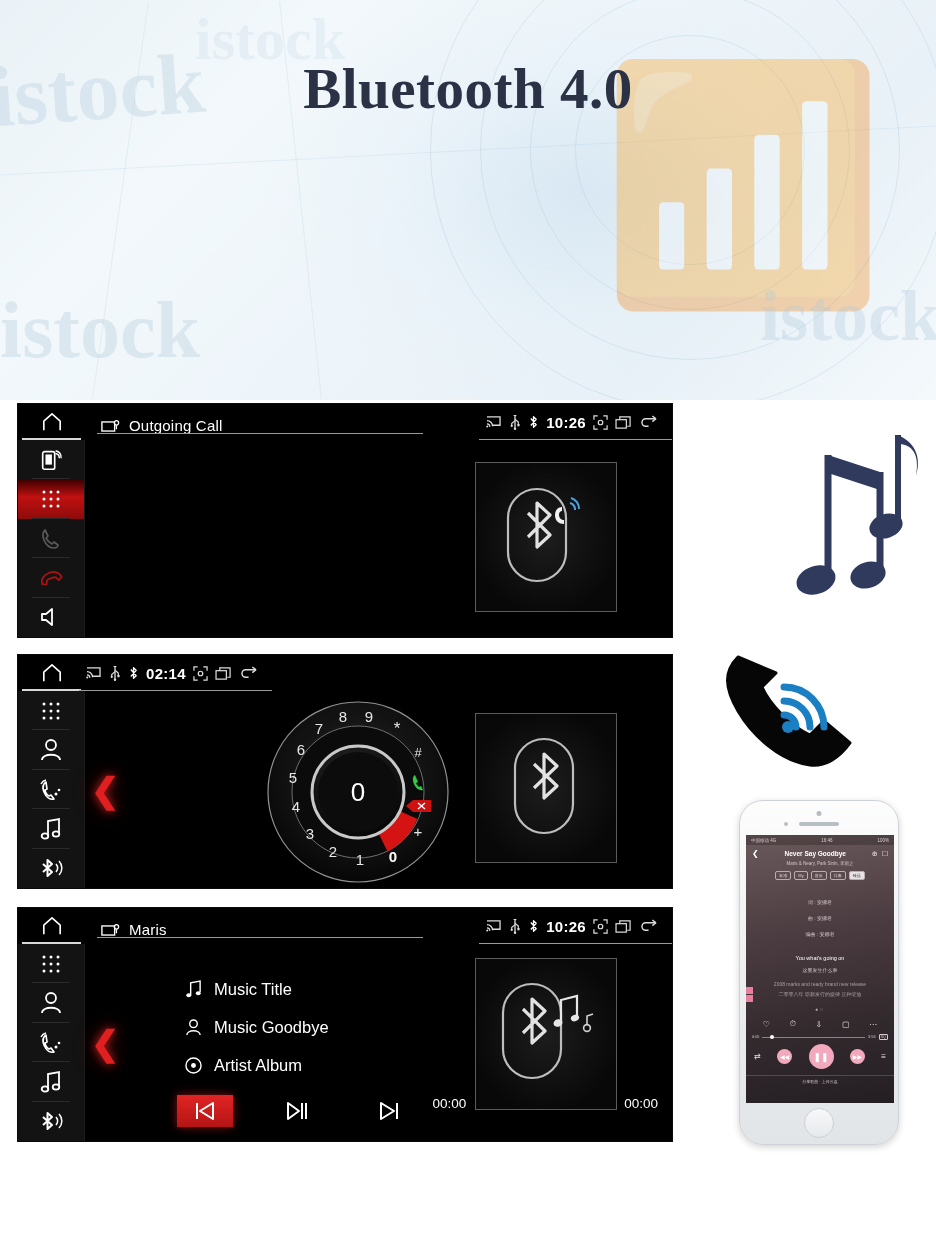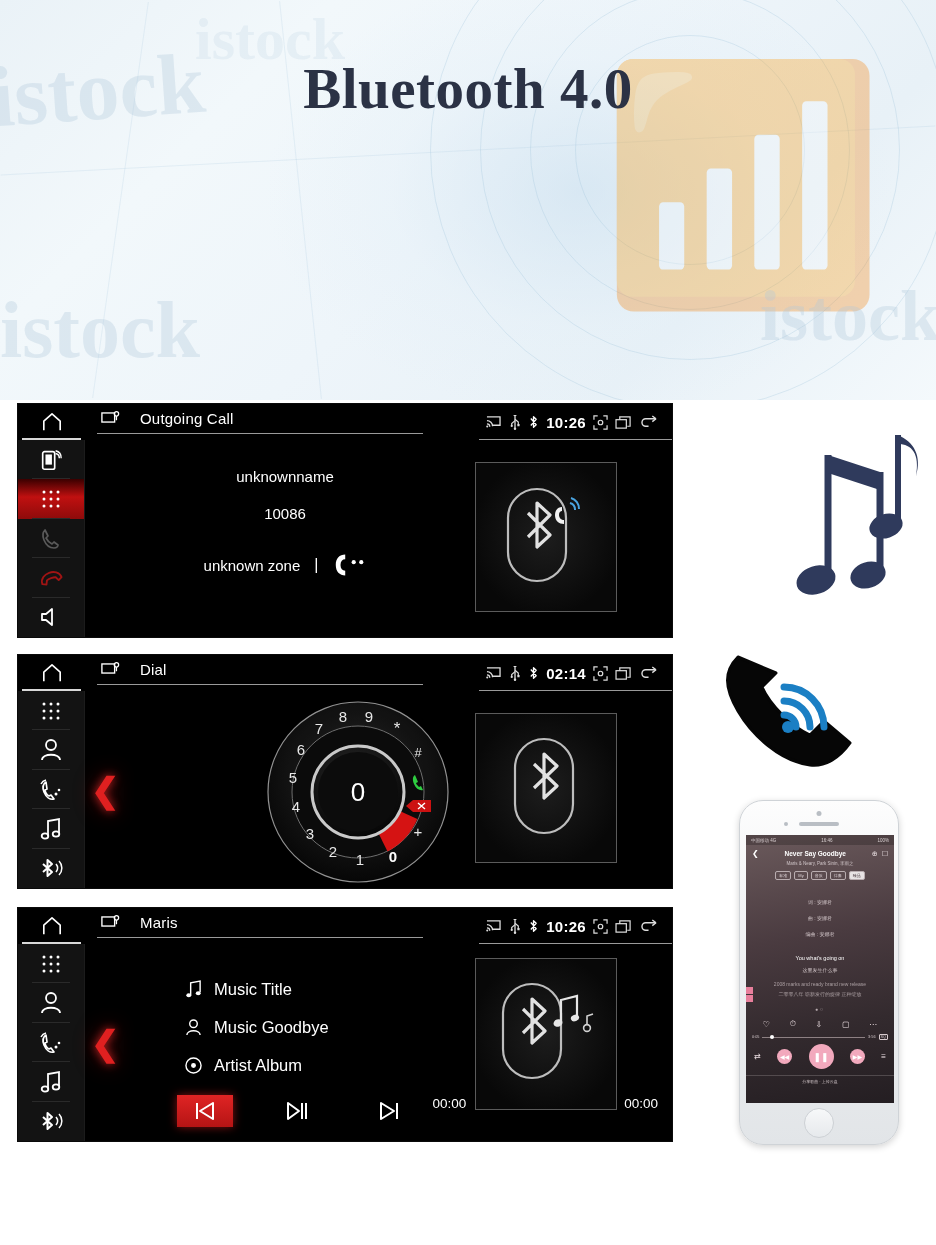--- a/index.html
+++ b/index.html
@@ -82,22 +82,22 @@
   .home-cell {
     width: 67px; height: 36px;
     display: flex; align-items: center; justify-content: center;
     position: relative;
   }
   .home-cell::after {
     content: ""; position: absolute; left: 4px; right: 4px; bottom: 0;
     height: 2px; background: #d8d8d8;
   }
   .title-cell {
-    flex: 1; height: 24px; display: flex; align-items: flex-start;
-    gap: 19px; padding-left: 16px; position: relative;
+    flex: 1; height: 24px; display: flex; align-items: flex-end;
+    gap: 8px; padding-left: 16px; position: relative;
   }
   .title-cell::after {
     content: ""; position: absolute; left: 12px; right: 62px; bottom: 0;
     height: 1px; background: #9a9a9a;
   }
   .title-text { font-size: 15px; color: #fff; letter-spacing: 0.2px; }
   .status-cell {
     height: 36px; display: flex; align-items: center; gap: 7px;
     padding-right: 14px; position: relative;
   }
@@ -366,61 +366,40 @@
         </svg>
       </div>
       <div class="rail-item">
         <svg width="24" height="22" viewBox="0 0 24 22">
           <path d="M3 8 H7 L13 3 V19 L7 14 H3 Z" fill="none" stroke="#fff" stroke-width="1.8" stroke-linejoin="round"></path>
         </svg>
       </div>
     </div>
 
     <div class="stage">
-      <div class="call-info">
-        <div class="call-name">unknownname</div>
-        <div class="call-number">10086</div>
-        <div class="call-zone-row">
-          <span class="call-zone">unknown zone</span>
-          <span class="call-sep">|</span>
-          <svg width="34" height="26" viewBox="0 0 36 26">
-            <path d="M14 2 C8 2 4 6 4 13 C4 20 8 24 14 24 L14 19 C11 19 9 17 9 13 C9 9 11 7 14 7 Z" fill="#fff"></path>
-            <circle cx="23" cy="10" r="2.2" fill="#fff"></circle>
-            <circle cx="31" cy="10" r="2.2" fill="#fff"></circle>
-          </svg>
-        </div>
-      </div>
 
       <div class="bt-box">
         <svg width="112" height="120" viewBox="0 0 112 120">
           <rect x="18" y="12" width="58" height="92" rx="29" fill="none" stroke="#bdbdbd" stroke-width="2.2"></rect>
           <path d="M38 36 L60 58 L47 70 V26 L60 38 L38 60" fill="none" stroke="#e2e2e2" stroke-width="3.2" stroke-linejoin="round"></path>
           <path d="M72 30 C68 30 65 33 65 38 C65 44 69 47 74 47 L74 43 C71.5 43 69 41 69 38 C69 35 70.5 34 72 34 Z" fill="#f2f2f2"></path>
           <path d="M80 26 a7 7 0 0 1 5 7" fill="none" stroke="#4aa3df" stroke-width="2"></path>
           <path d="M81 21 a11 11 0 0 1 8 11" fill="none" stroke="#4aa3df" stroke-width="2"></path>
         </svg>
       </div>
     </div>
   </div>
 </div>
 
 <div class="screen" id="screen-2">
   <div class="topbar">
     <div class="home-cell">
       <svg width="22" height="20" viewBox="0 0 24 22">
         <path d="M3 20 V10 L12 2 L21 10 V20" fill="none" stroke="#fff" stroke-width="1.8" stroke-linejoin="round"></path>
       </svg>
-    </div>
-    <div class="title-cell">
-      <svg width="20" height="15" viewBox="0 0 22 16">
-        <rect x="1" y="3" width="14" height="10" fill="none" stroke="#fff" stroke-width="1.5"></rect>
-        <circle cx="17" cy="4" r="2.4" fill="none" stroke="#fff" stroke-width="1.4"></circle>
-        <path d="M17 6.4 V11" stroke="#fff" stroke-width="1.4"></path>
-      </svg>
-      <span class="title-text">Dial</span>
     </div>
     <div class="status-cell">
       <svg width="17" height="14" viewBox="0 0 18 15">
         <path d="M2 2 H16 V11 H8" fill="none" stroke="#ddd" stroke-width="1.4"></path>
         <path d="M2 6 a6 6 0 0 1 6 6" fill="none" stroke="#ddd" stroke-width="1.4"></path>
         <path d="M2 9.5 a3 3 0 0 1 3 3" fill="none" stroke="#ddd" stroke-width="1.4"></path>
         <circle cx="2.3" cy="12.4" r="1.1" fill="#ddd"></circle>
       </svg>
       <svg width="12" height="15" viewBox="0 0 12 16">
         <path d="M6 1 V14" stroke="#ddd" stroke-width="1.4"></path>

